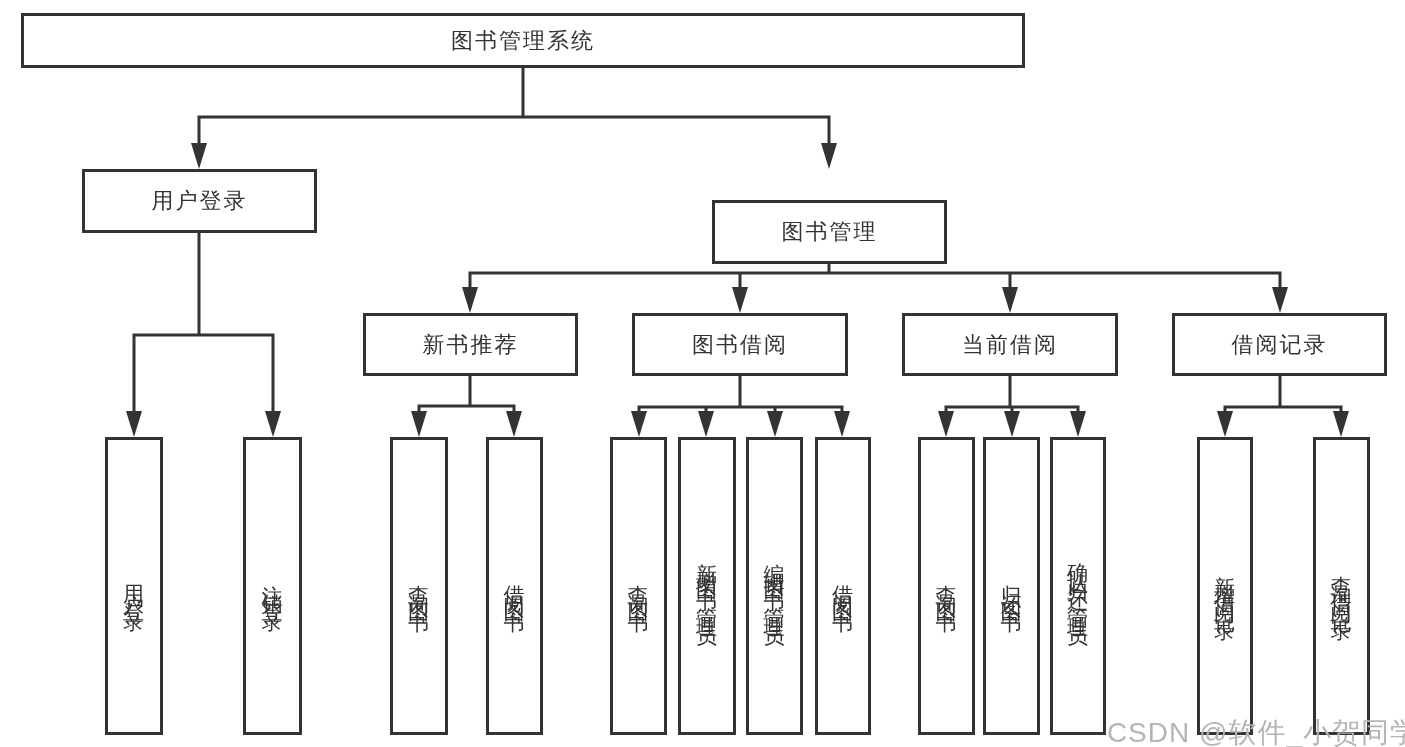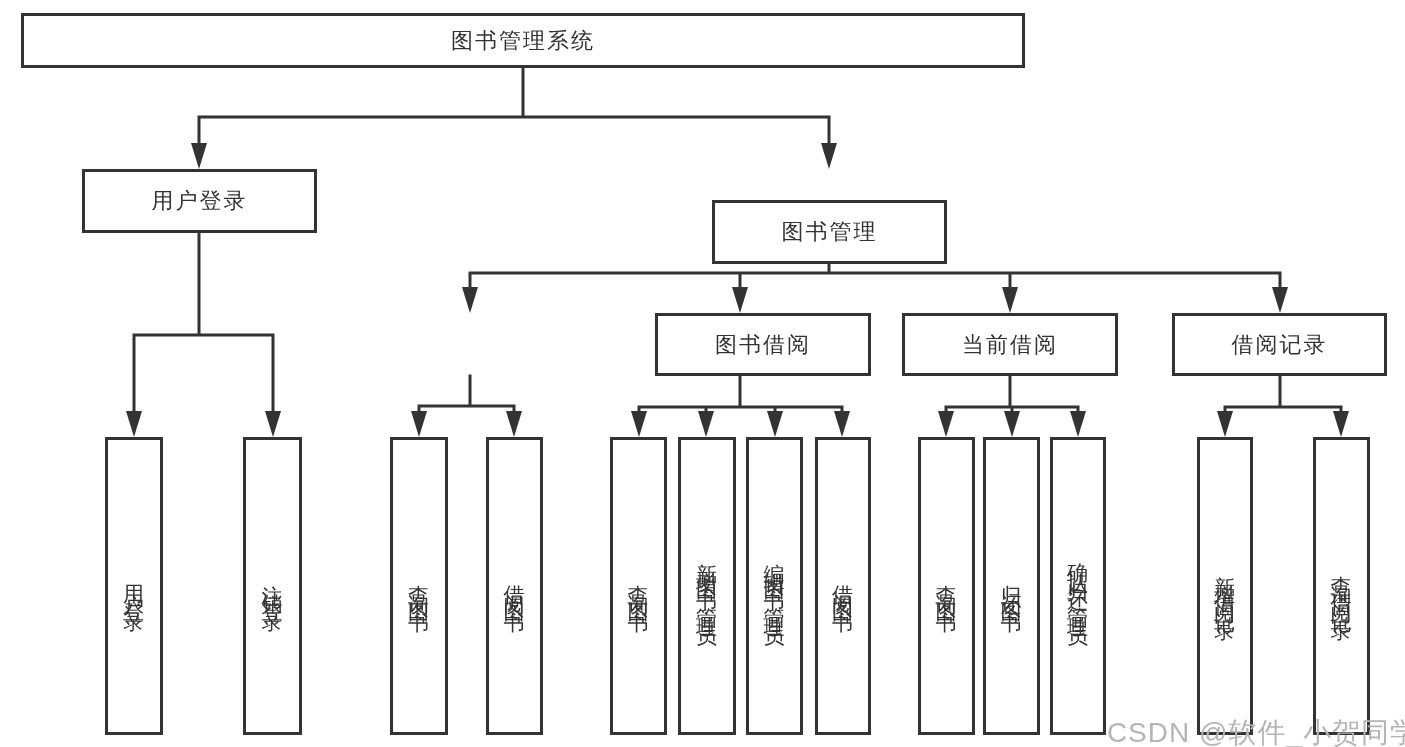--- a/index.html
+++ b/index.html
@@ -89,21 +89,22 @@
       <polygon points="1217,411 1233,411 1225,437"></polygon>
       <polygon points="1333,411 1349,411 1341,437"></polygon>
     </g>
   </svg>
 
   <div class="node hnode" style="left:21px; top:13px; width:1004px; height:55px;">图书管理系统</div>
 
   <div class="node hnode" style="left:82px; top:169px; width:235px; height:64px;">用户登录</div>
   <div class="node hnode" style="left:712px; top:169px; width:235px; height:64px;margin-top:31px;">图书管理</div>
 
-  <div class="node hnode" style="left:632px; top:313px; width:216px; height:63px;margin-left:23px;">图书借阅</div>
+  <div class="node hnode" style="left:363px; top:313px; width:215px; height:63px;">新书推荐</div>
+  <div class="node hnode" style="left:632px; top:313px; width:216px; height:63px;">图书借阅</div>
   <div class="node hnode" style="left:1172px; top:313px; width:215px; height:63px;">借阅记录</div>
   <div class="node hnode" style="left:902px; top:313px; width:216px; height:63px;">当前借阅</div>
 
   <div class="node vnode" style="left:105px; top:437px; width:58px; height:298px;">用户登录</div>
   <div class="node vnode" style="left:243px; top:437px; width:59px; height:298px;">注销登录</div>
 
   <div class="node vnode" style="left:390px; top:437px; width:58px; height:298px;">查询图书</div>
   <div class="node vnode" style="left:486px; top:437px; width:57px; height:298px;">借阅图书</div>
 
   <div class="node vnode" style="left:610px; top:437px; width:57px; height:298px;">查询图书</div>

